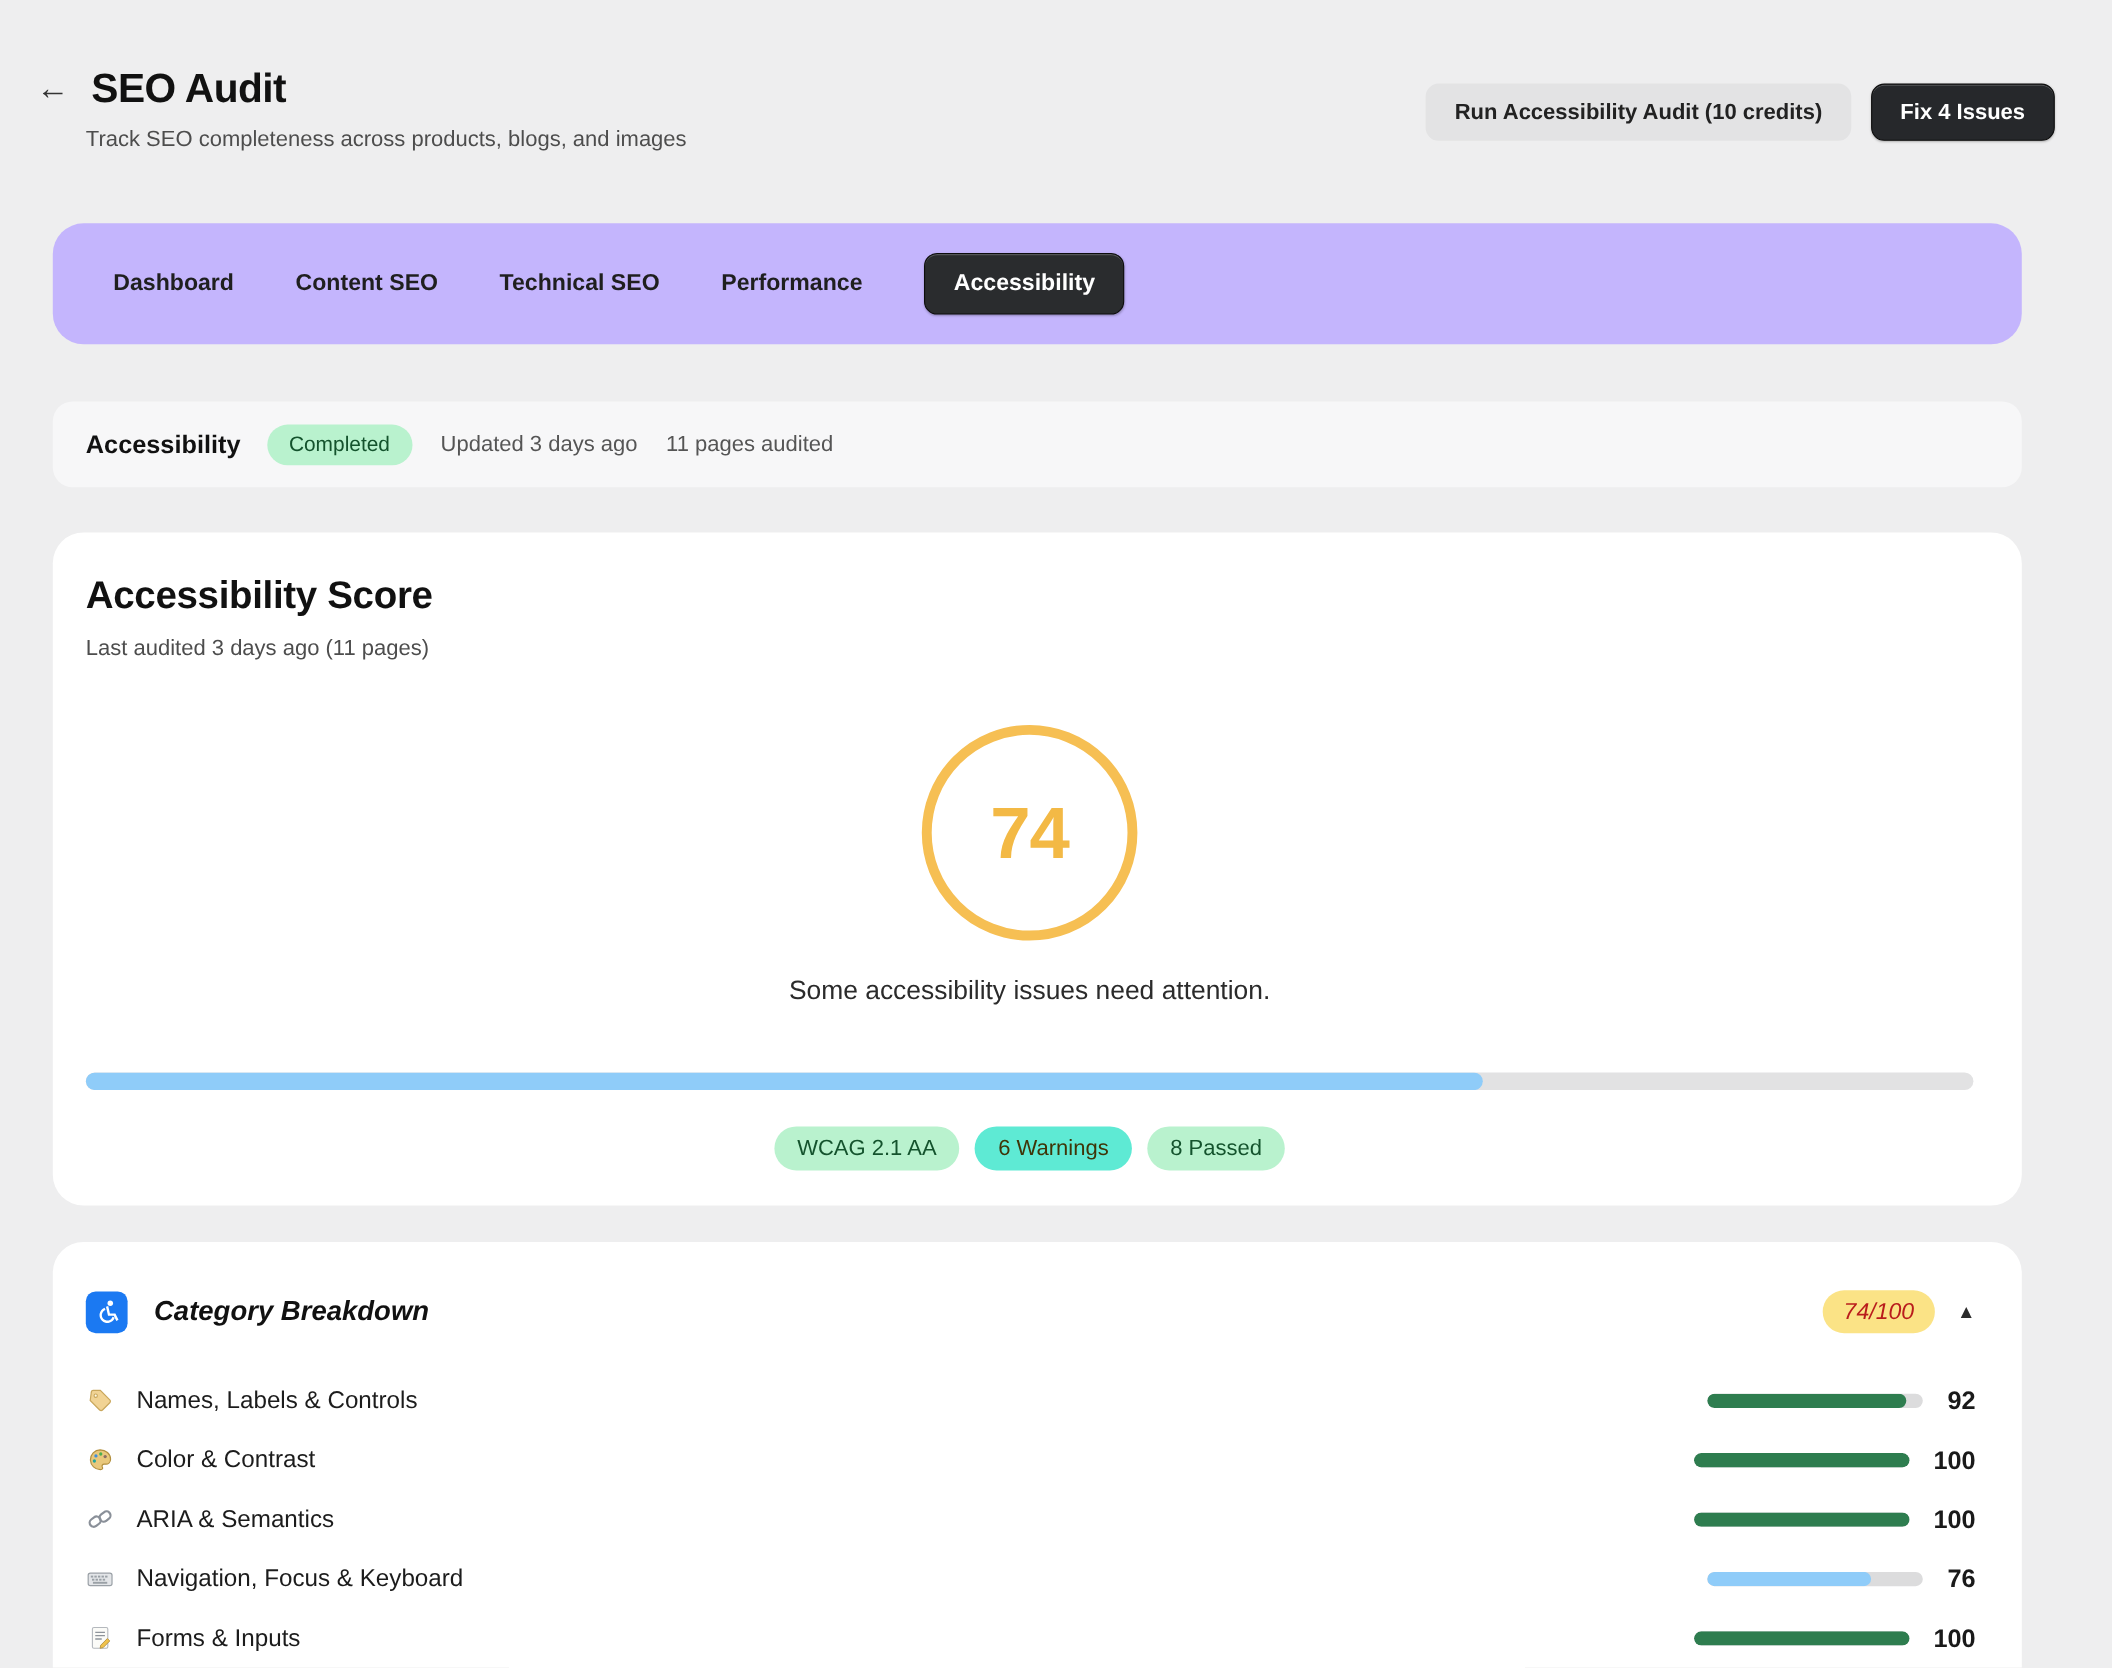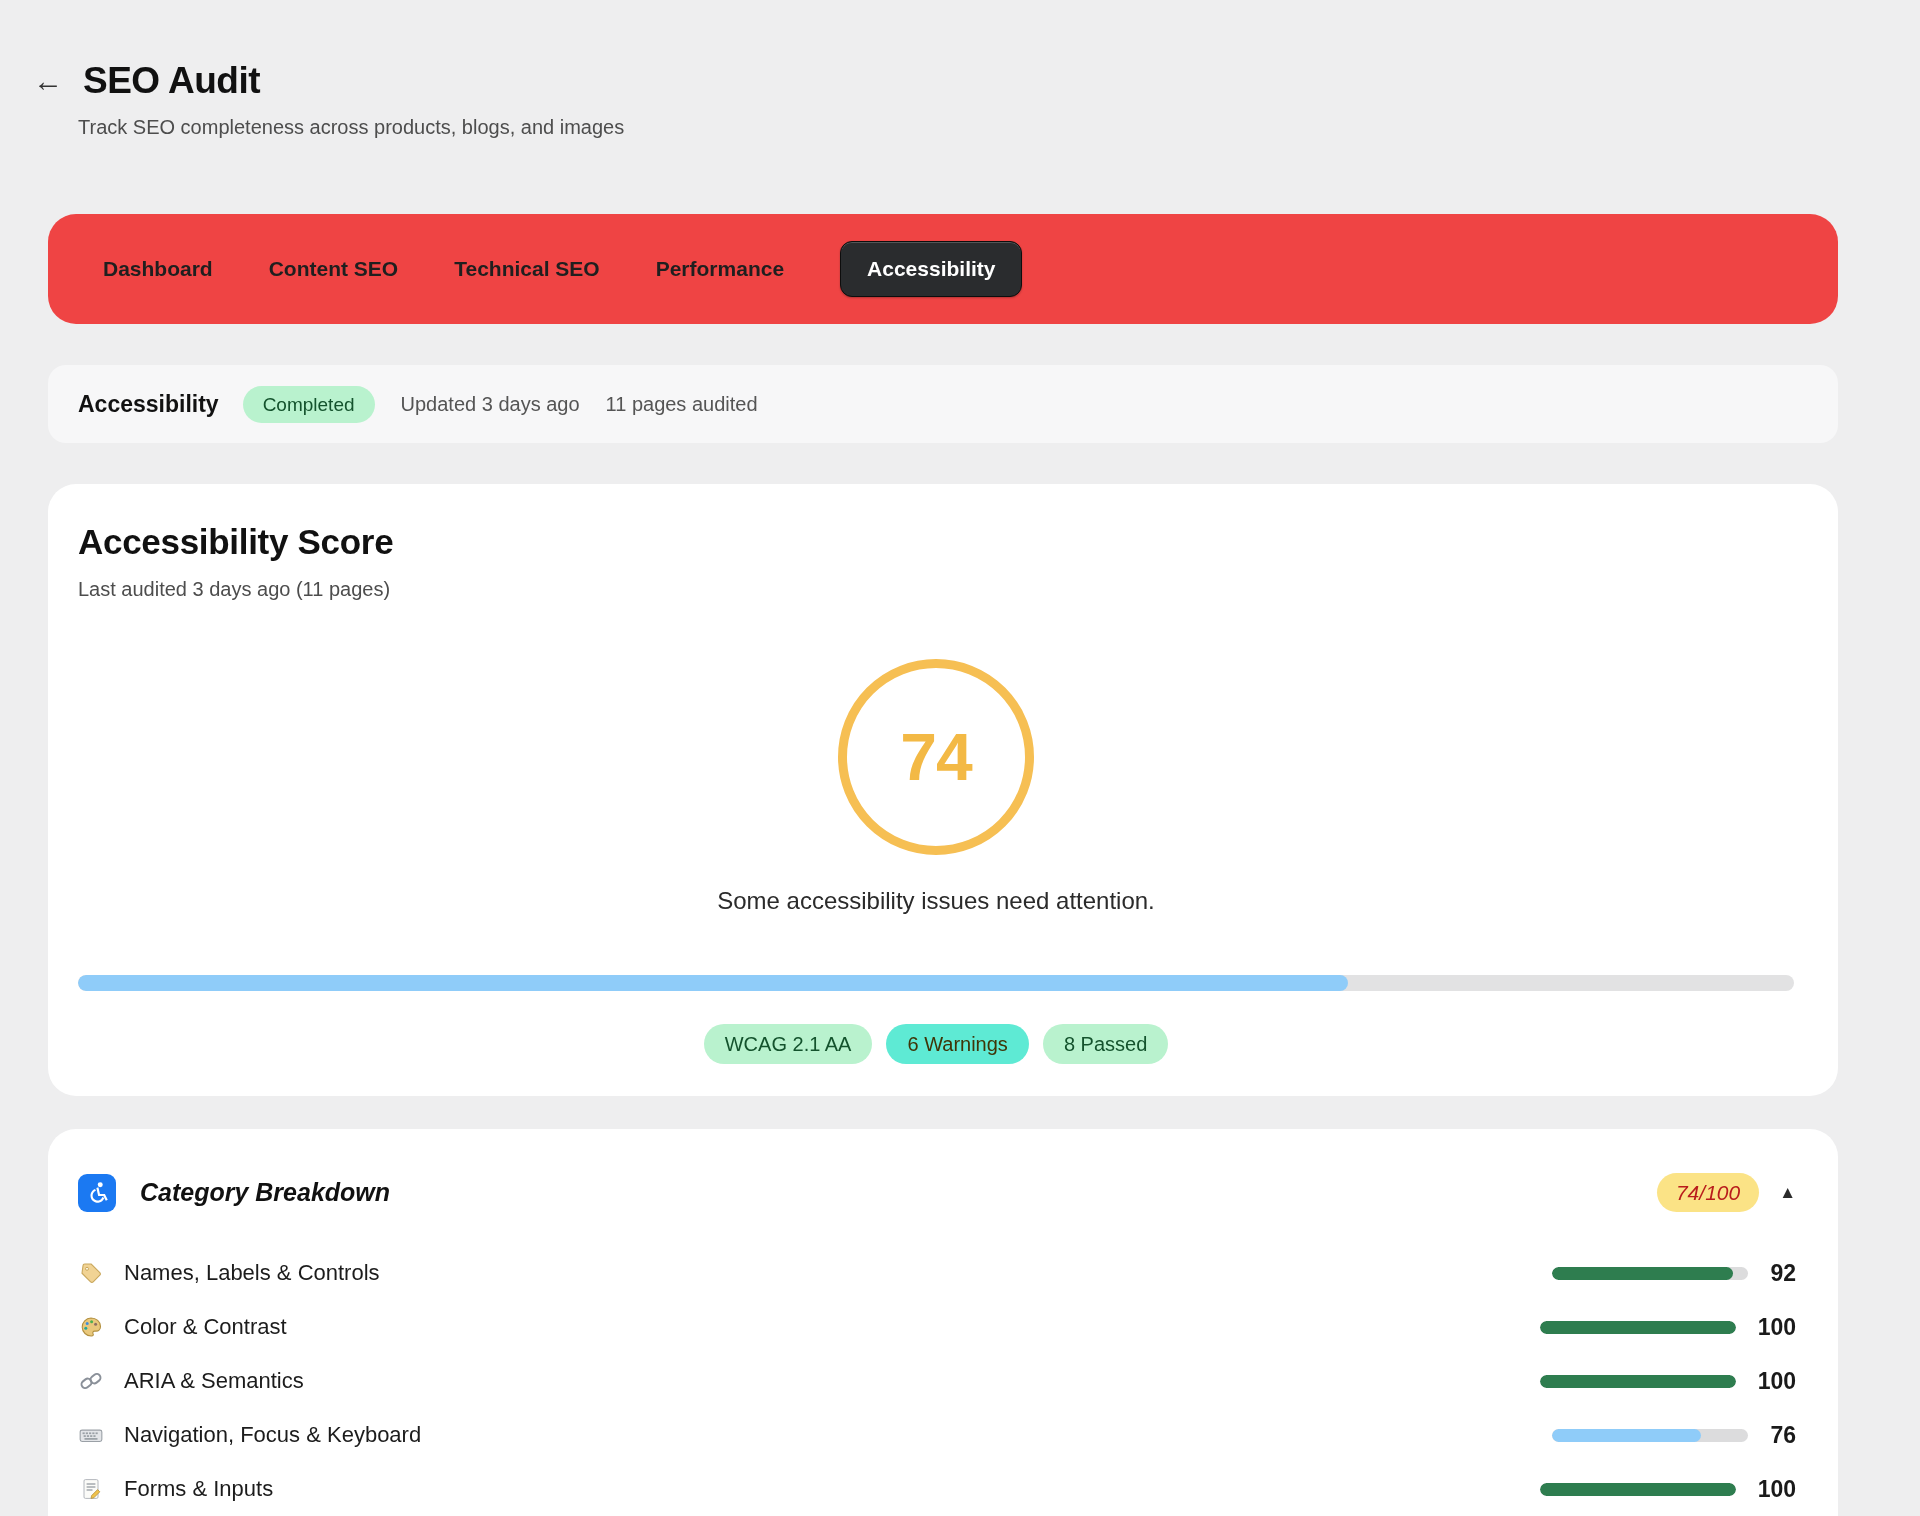--- a/index.html
+++ b/index.html
@@ -20,21 +20,21 @@
   .page-subtitle{margin-top:14px;margin-left:45px;font-size:20px;color:#4d4d4d;}
 
   .header-actions{position:absolute;right:52px;top:76px;display:flex;gap:18px;}
   .btn{border:none;border-radius:12px;font-family:inherit;font-size:20px;font-weight:700;
        padding:0 26px;height:52px;display:flex;align-items:center;cursor:pointer;}
   .btn-secondary{background:#e3e3e4;color:#222;}
   .btn-primary{background:#26282b;color:#fff;border:1px solid #0d0d0d;
        box-shadow:inset 0 1px 0 rgba(255,255,255,.22), 0 1px 2px rgba(0,0,0,.25);}
 
   
-  .tabbar{position:absolute;left:48px;top:214px;width:1790px;height:110px;background:#ef4444;
+  .tabbar{position:absolute;left:48px;top:203px;width:1790px;height:110px;background:#c4b5fd;
           border-radius:28px;display:flex;align-items:center;padding:0 55px;box-sizing:border-box;gap:56px;}
   .tab{background:none;border:none;font-family:inherit;font-size:21px;font-weight:700;color:#1f1f1f;
        padding:0;cursor:pointer;}
   .tab.active{background:#2a2c2e;color:#fff;border-radius:12px;padding:15px 26px;
        border:1px solid #0d0d0d;box-shadow:inset 0 1px 0 rgba(255,255,255,.2), 0 1px 2px rgba(0,0,0,.25);}
 
   
   .statusbar{position:absolute;left:48px;top:365px;width:1790px;height:78px;background:#f7f7f8;
           border-radius:18px;display:flex;align-items:center;padding:0 30px;box-sizing:border-box;}
   .status-title{font-size:23px;font-weight:700;color:#111;}
@@ -86,20 +86,24 @@
 <body>
 
 <div class="page">
 
   <div class="header">
     <div class="header-titlerow">
       <span class="back-arrow">←</span>
       <span class="page-title">SEO Audit</span>
     </div>
     <div class="page-subtitle">Track SEO completeness across products, blogs, and images</div>
+  </div>
+  <div class="header-actions">
+    <button class="btn btn-secondary">Run Accessibility Audit (10 credits)</button>
+    <button class="btn btn-primary">Fix 4 Issues</button>
   </div>
 
   <div class="tabbar">
       <button class="tab">Dashboard</button>
       <button class="tab">Content SEO</button>
       <button class="tab">Technical SEO</button>
       <button class="tab">Performance</button>
       <button class="tab active">Accessibility</button>
     </div>
 

